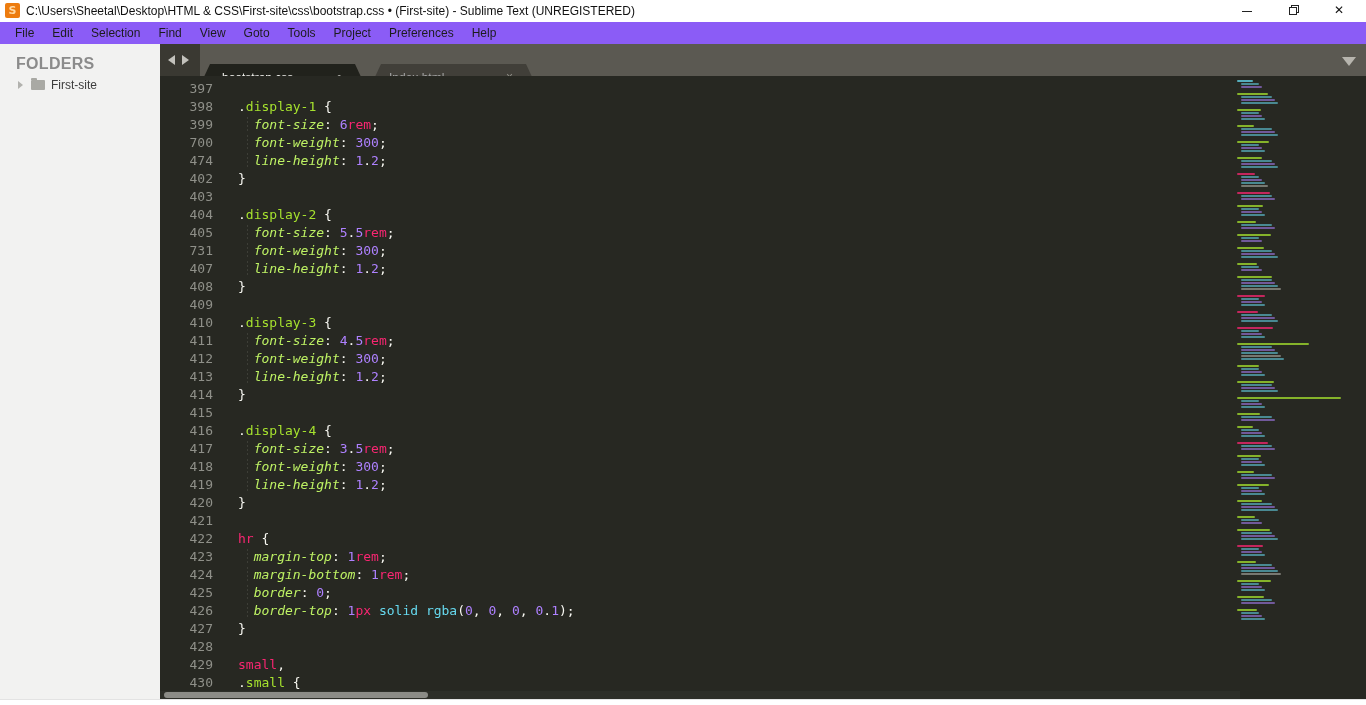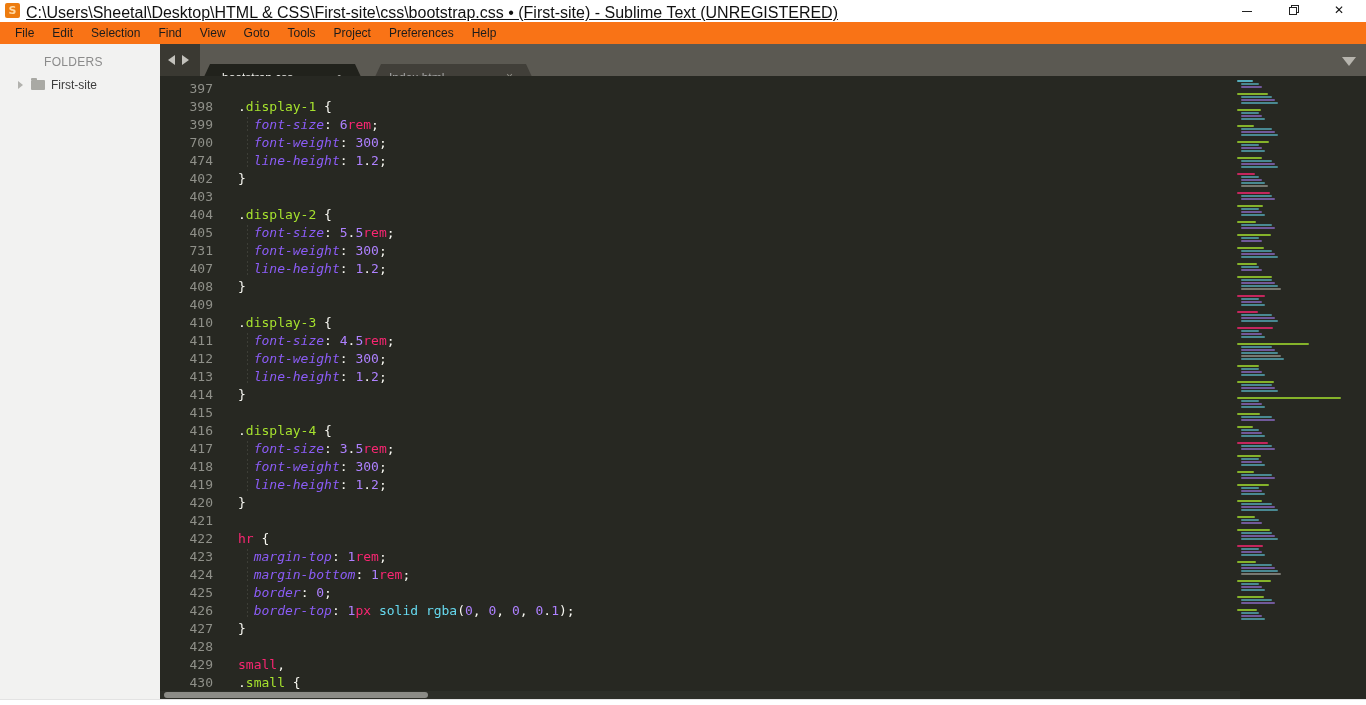--- a/index.html
+++ b/index.html
@@ -5,37 +5,37 @@
   * { margin:0; padding:0; box-sizing:border-box; }
   html,body { width:1366px; height:705px; overflow:hidden; background:#fff;
               font-family:"Liberation Sans", sans-serif; }
   #window { position:absolute; inset:0; }
 
   
   #titlebar { position:absolute; left:0; top:0; width:1366px; height:22px; background:#ffffff; }
   #app-icon { position:absolute; left:5px; top:3px; width:15px; height:15px; border-radius:2px;
               background:#ed7c0f; color:#ffd9a4; font-weight:bold; font-size:11px; line-height:15px;
               text-align:center; font-family:"DejaVu Sans", sans-serif; }
-  #title-text { position:absolute; left:26px; top:4px; font-size:16px; color:#111; white-space:nowrap;text-decoration:underline; }
+  #title-text { position:absolute; left:26px; top:4px; font-size:12px; color:#111; white-space:nowrap; }
   .win-btn { position:absolute; top:0; width:34px; height:22px; }
   #btn-min { left:1230px; } #btn-max { left:1276px; } #btn-close { left:1322px; }
   #btn-min .bar { position:absolute; left:12px; top:11px; width:10px; height:1px; background:#222; }
   #btn-max .sq { position:absolute; left:13px; top:7px; width:8px; height:8px; border:1px solid #222; background:#fff; }
   #btn-max .sq2 { position:absolute; left:15px; top:5px; width:8px; height:8px; border:1px solid #222; }
   #btn-close .x { position:absolute; left:0; top:3px; width:34px; text-align:center; font-size:12px; color:#111; }
 
   
-  #menubar { position:absolute; left:0; top:22px; width:1366px; height:22px; background:#f97316;
+  #menubar { position:absolute; left:0; top:22px; width:1366px; height:22px; background:#8b5cf6;
              display:flex; align-items:center; padding-left:6px; }
   .menu-item { font-size:12px; color:#1c1c1c; padding:0 9px; height:22px; line-height:22px; }
 
   
   #sidebar { position:absolute; left:0; top:44px; width:160px; height:655px; background:#f2f2f1; }
-  #folders-header { position:absolute; left:16px; top:11px; font-size:12px; font-weight:normal;
-                    color:#8b8b8b; letter-spacing:0.3px;margin-left:28px; }
+  #folders-header { position:absolute; left:16px; top:11px; font-size:16px; font-weight:bold;
+                    color:#8b8b8b; letter-spacing:0.3px; }
   .folder-row { position:absolute; left:0; top:31px; width:160px; height:20px; }
   .expand-arrow { position:absolute; left:18px; top:6px; width:0; height:0;
                   border-top:4px solid transparent; border-bottom:4px solid transparent;
                   border-left:5px solid #b2b2ae; }
   .folder-icon { position:absolute; left:31px; top:5px; width:14px; height:10px; background:#a9a9a4;
                  border-radius:1px; }
   .folder-icon:before { content:""; position:absolute; left:0; top:-2px; width:6px; height:2px;
                         background:#a9a9a4; border-radius:1px 1px 0 0; }
   .folder-label { position:absolute; left:51px; top:3px; font-size:12px; color:#3d3d3d; }
 
@@ -64,21 +64,21 @@
   #editor { position:absolute; left:160px; top:76px; width:1206px; height:623px; background:#272822; }
   #gutter { position:absolute; left:0; top:4px; width:53px; text-align:right;
             font-family:"DejaVu Sans Mono", monospace; font-size:13px; color:#8f9089; }
   .gutter-line { height:18px; line-height:18px; }
   #code { position:absolute; left:78px; top:4px; font-family:"DejaVu Sans Mono", monospace;
           font-size:13px; }
   .code-line { position:relative; height:18px; line-height:18px; white-space:pre; }
   .indent-guide { position:absolute; left:9px; top:1px; height:16px; width:1px;
                   background:repeating-linear-gradient(to bottom,#3d3e37 0 2px,transparent 2px 4px); }
   .tk-w { color:#f8f8f2; } .tk-g { color:#a6e22e; } .tk-p { color:#f92672; }
-  .tk-c { color:#8b5cf6; font-style:italic; } .tk-k { color:#66d9ef; } .tk-n { color:#ae81ff; }
+  .tk-c { color:#bef264; font-style:italic; } .tk-k { color:#66d9ef; } .tk-n { color:#ae81ff; }
 
   
   #minimap { position:absolute; left:1077px; top:4px; width:118px; }
   .mm-block { margin-bottom:5px; }
   .mm-line { height:2px; margin-bottom:1px; border-radius:1px; }
   .mm-prop { margin-left:4px; }
   #hscroll-track { position:absolute; left:0px; top:615px; width:1080px; height:8px; background:#2d2e28; }
   #hscroll-thumb { position:absolute; left:4px; top:616px; width:264px; height:6px; background:#8b8b86;
                    border-radius:3px; }
 

